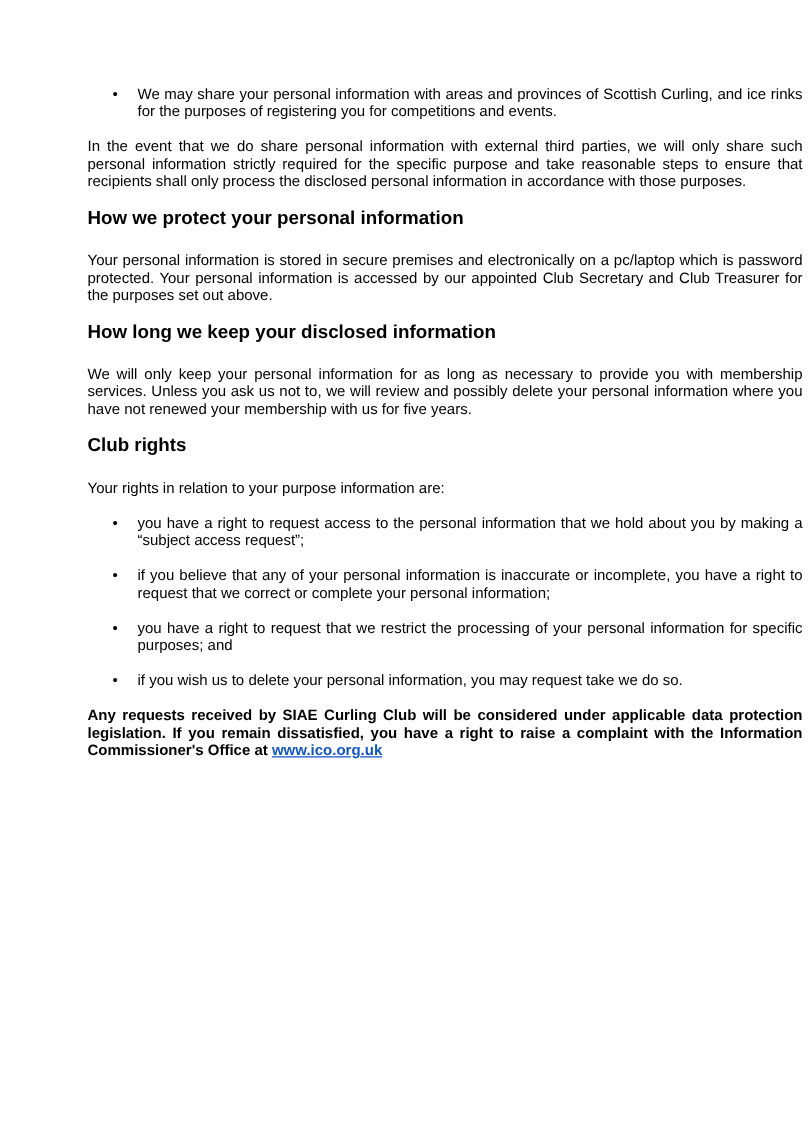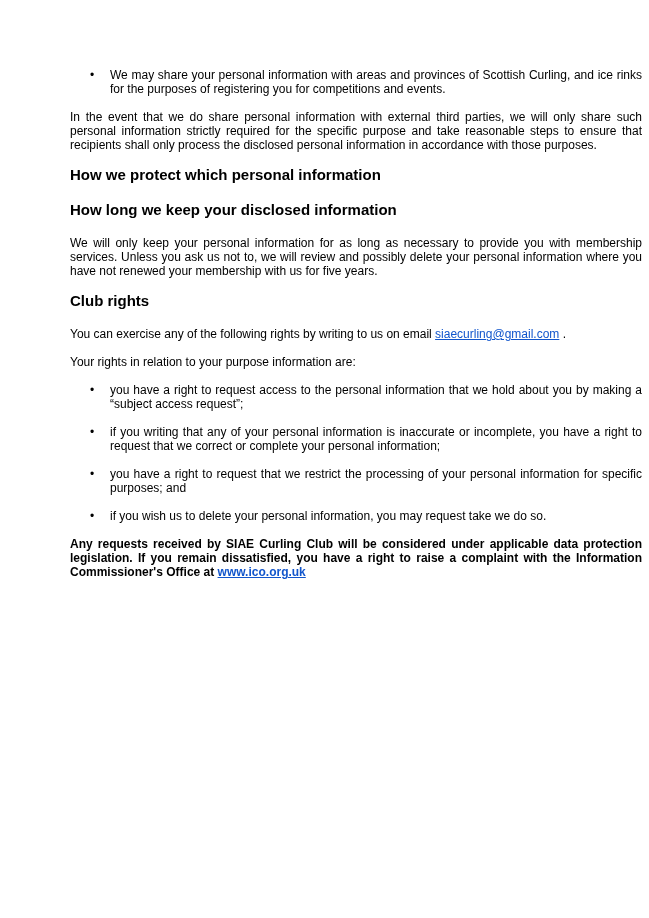--- a/index.html
+++ b/index.html
@@ -63,35 +63,35 @@
 <body>
 
 <div class="page">
 
   <ul class="bullets">
     <li>We may share your personal information with areas and provinces of Scottish Curling, and ice rinks for the purposes of registering you for competitions and events.</li>
   </ul>
 
   <p>In the event that we do share personal information with external third parties, we will only share such personal information strictly required for the specific purpose and take reasonable steps to ensure that recipients shall only process the disclosed personal information in accordance with those purposes.</p>
 
-  <h2>How we protect which personal information</h2>
+  <h2>How we protect your personal information</h2>
 
+  <p>Your personal information is stored in secure premises and electronically on a pc/laptop which is password protected.  Your personal information is accessed by our appointed Club Secretary and Club Treasurer for the purposes set out above.</p>
 
   <h2>How long we keep your disclosed information</h2>
 
   <p>We will only keep your personal information for as long as necessary to provide you with membership services.  Unless you ask us not to, we will review and possibly delete your personal information where you have not renewed your membership with us for five years.</p>
 
   <h2>Club rights</h2>
 
-  <p><span>You can exercise any of the following rights by writing to us on email </span><a class="doc-link">siaecurling@gmail.com</a><span> .</span></p>
 
   <p>Your rights in relation to your purpose information are:</p>
 
   <ul class="bullets">
     <li>you have a right to request access to the personal information that we hold about you by making a “subject access request”;</li>
-    <li>if you writing that any of your personal information is inaccurate or incomplete, you have a right to request that we correct or complete your personal information;</li>
+    <li>if you believe that any of your personal information is inaccurate or incomplete, you have a right to request that we correct or complete your personal information;</li>
     <li>you have a right to request that we restrict the processing of your personal information for specific purposes; and</li>
     <li>if you wish us to delete your personal information, you may request take we do so.</li>
   </ul>
 
   <p class="last-para"><span>Any requests received by SIAE Curling Club will be considered under applicable data protection legislation. If you remain dissatisfied, you have a right to raise a complaint with the Information Commissioner's Office at </span><a class="doc-link">www.ico.org.uk</a></p>
 
 </div>
 
 </body></html>

